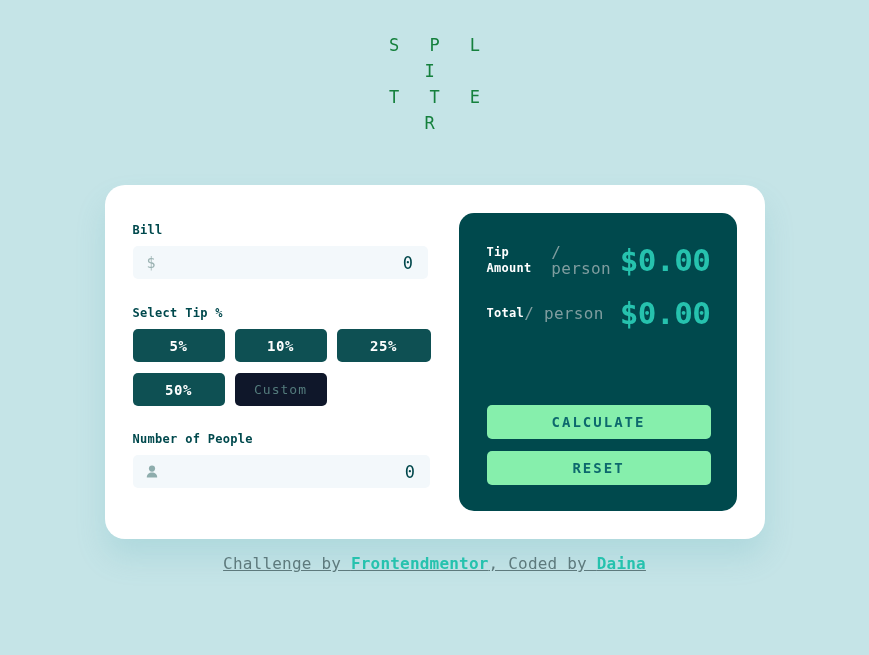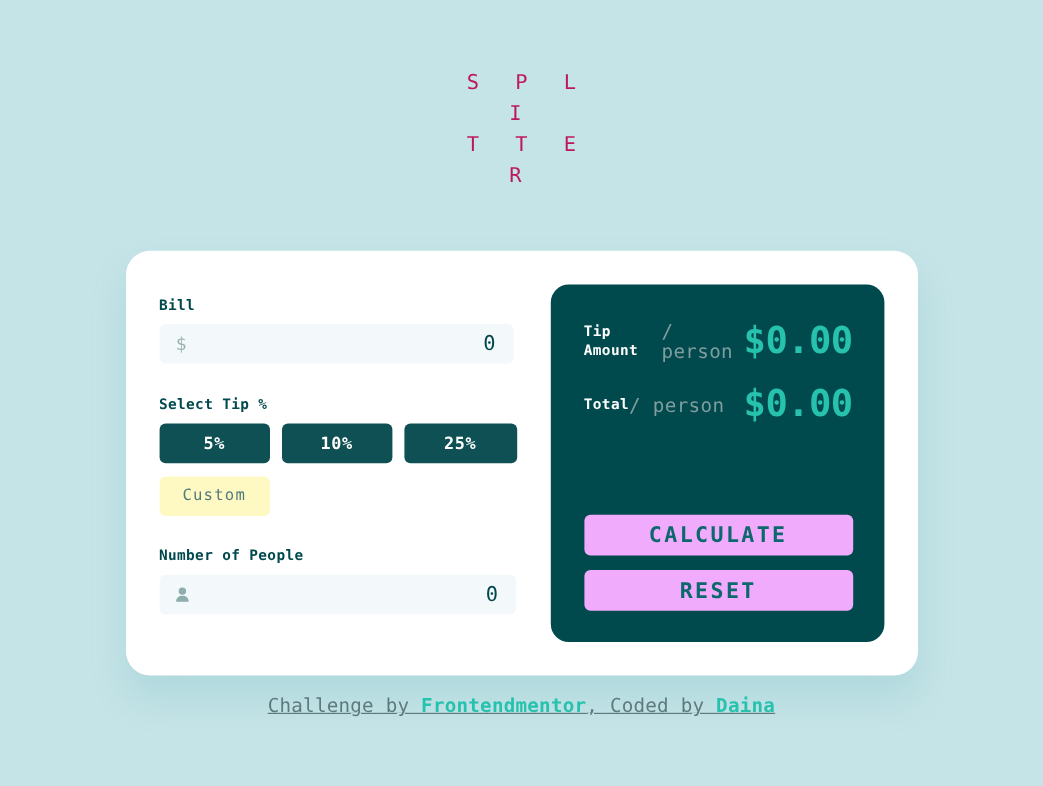--- a/index.html
+++ b/index.html
@@ -18,23 +18,23 @@
     width: 869px;
     height: 655px;
     position: relative;
     display: flex;
     flex-direction: column;
     align-items: center;
   }
 
   
   .title {
-    margin-top: 56px;
+    margin-top: 32px;
     text-align: center;
-    color: #be185d;
+    color: #15803d;
     font-size: 17px;
     font-weight: normal;
     letter-spacing: 10px;
     line-height: 26px;
     width: 150px;
     text-indent: 10px;
   }
   .title-line {
     display: block;
   }
@@ -118,21 +118,21 @@
     display: flex;
     align-items: center;
     justify-content: center;
     letter-spacing: 0.5px;
     border: none;
     font-family: inherit;
     cursor: pointer;
     padding: 0;
   }
   .tip-btn.custom {
-    background: #fef9c3;
+    background: #0f172a;
     color: #537b7c;
     font-weight: normal;
     letter-spacing: 1px;
     font-size: 13px;
   }
 
   
   .results {
     flex: 1;
     background: #00494d;
@@ -169,26 +169,26 @@
     font-size: 31px;
     font-weight: bold;
     letter-spacing: -0.5px;
     line-height: 1;
   }
 
   .results-spacer { flex: 1; min-height: 22px; }
 
   .action-btn {
     height: 34px;
-    background: #f0abfc;
+    background: #86efac;
     color: #0d686d;
     border: none;
     border-radius: 5px;
     font-family: inherit;
-    font-size: 18px;
+    font-size: 14px;
     font-weight: bold;
     letter-spacing: 2px;
     cursor: pointer;
     display: flex;
     align-items: center;
     justify-content: center;
     width: 100%;
     padding: 0;
   }
   .action-btn + .action-btn { margin-top: 12px; }
@@ -230,20 +230,21 @@
         <span class="input-value">0</span>
       </div>
 
       <div class="gap-28"></div>
 
       <div class="field-label">Select Tip %</div>
       <div class="tip-grid">
         <button class="tip-btn">5%</button>
         <button class="tip-btn">10%</button>
         <button class="tip-btn">25%</button>
+        <button class="tip-btn">50%</button>
         <button class="tip-btn custom">Custom</button>
       </div>
 
       <div class="gap-26"></div>
 
       <div class="field-label">Number of People</div>
       <div class="input-row people">
         <span class="input-icon">
           <svg width="12" height="13" viewBox="0 0 12 13" aria-hidden="true">
             <circle cx="6" cy="3.6" r="3.1" fill="#8eadad"></circle>

